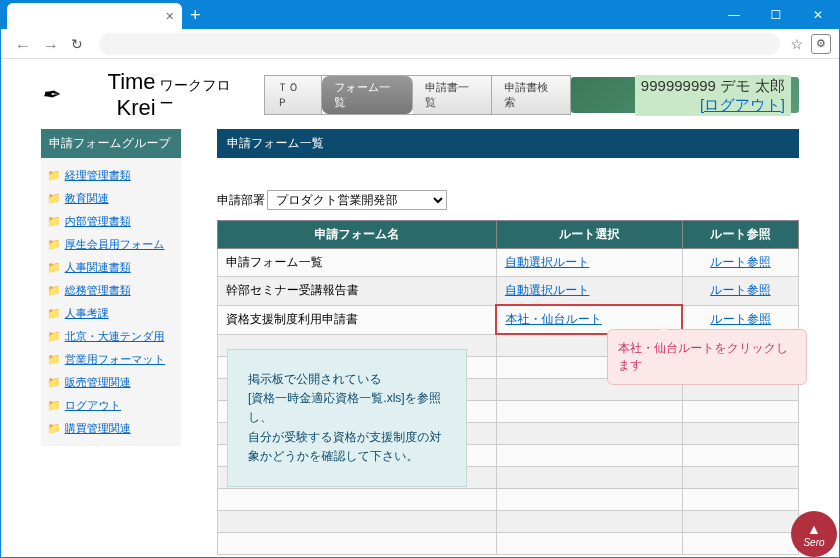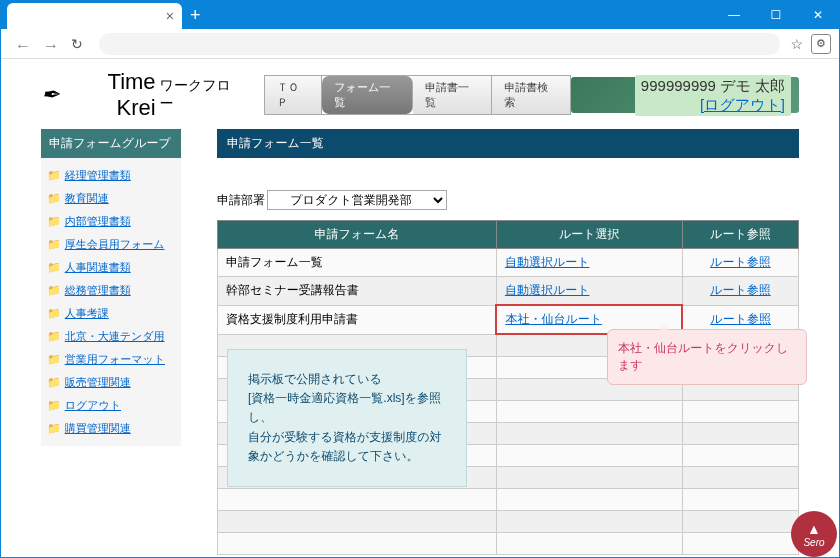--- a/index.html
+++ b/index.html
@@ -42,24 +42,24 @@
 .sidebar-header { background: #3a7a7a; color: #fff; padding: 6px 8px; font-size: 12px; }
 .sidebar-list { background: #f5f5f5; padding: 6px 4px; }
 .sidebar-item { padding: 4px 2px; display: flex; align-items: center; }
 .folder-icon { color: #d4a848; margin-right: 4px; font-size: 11px; }
 .sidebar-link { color: #0066cc; text-decoration: underline; font-size: 11px; }
 
 .main-area { flex: 1; position: relative; }
 .main-header { background: #0c4a6e; color: #fff; padding: 6px 10px; font-size: 12px; margin-bottom: 32px; }
 .filter-row { margin-bottom: 10px; display: flex; align-items: center; }
 .filter-label { margin-right: 2px; }
-.filter-select { border: 1px solid #aaa; padding: 1px 4px; font-size: 12px; width: 180px; background: #fff; text-align: center; }
+.filter-select { border: 1px solid #aaa; padding: 1px 4px; font-size: 12px; width: 180px; background: #fff; }
 
 .form-table { width: 100%; border-collapse: collapse; }
-.form-table th { background: #2a6a6a; color: #fff; padding: 5px; border: 1px solid #888; font-weight: normal; font-size: 12px; }
+.form-table th { background: #2a6a6a; color: #fff; padding: 5px; border: 1px solid #888; font-weight: bold; font-size: 12px; }
 .form-table td { border: 1px solid #ccc; padding: 5px 8px; font-size: 12px; background: #fafafa; height: 22px; }
 .form-table tr:nth-child(even) td { background: #f0f0f0; }
 .col-name { width: 48%; }
 .col-route { width: 32%; }
 .col-ref { width: 20%; text-align: center; margin-top: 20px; }
 .link-cell { color: #0066cc; text-decoration: underline; }
 .route-highlight { border: 2px solid #d04040 !important; position: relative; margin-left: 17px; }
 
 .callout-left { position: absolute; left: 10px; top: 220px; width: 240px; background: #e0f0f0; border: 1px solid #c0d8d8; padding: 20px; color: #0c4a6e; font-size: 12px; line-height: 1.6; }
 .callout-right { position: absolute; left: 390px; top: 200px; width: 200px; background: #fce8e8; border: 1px solid #e8c0c0; padding: 10px; color: #cc3366; font-size: 12px; border-radius: 6px; }

